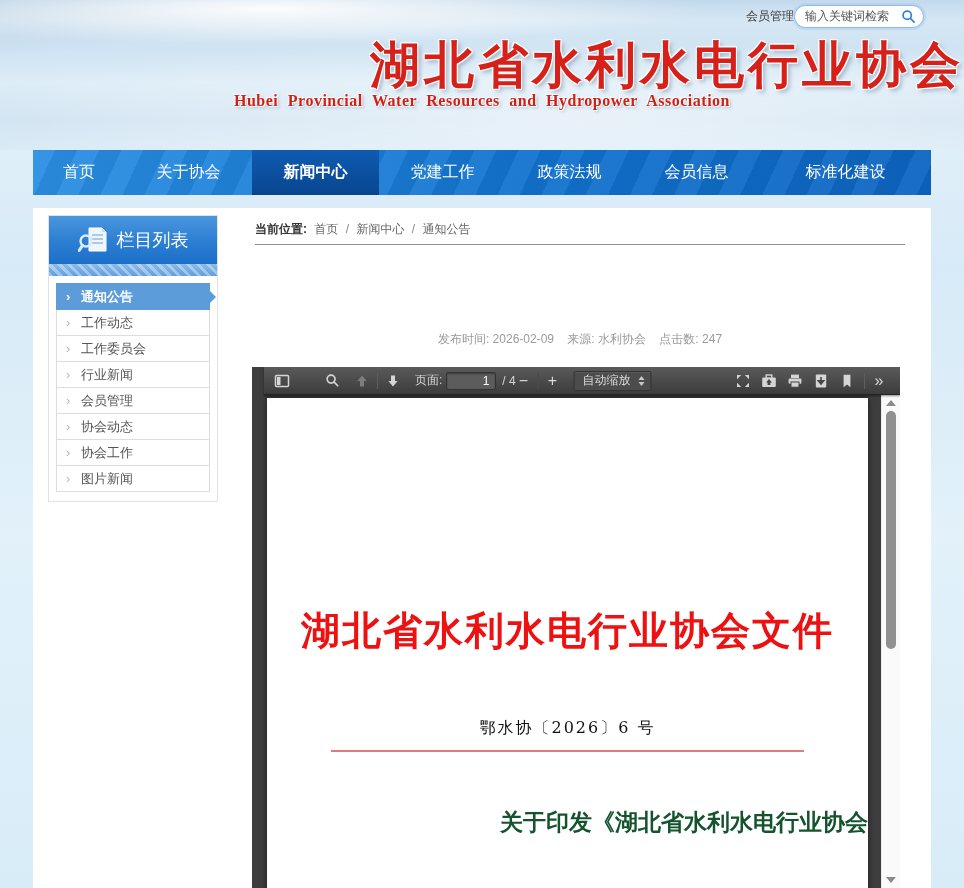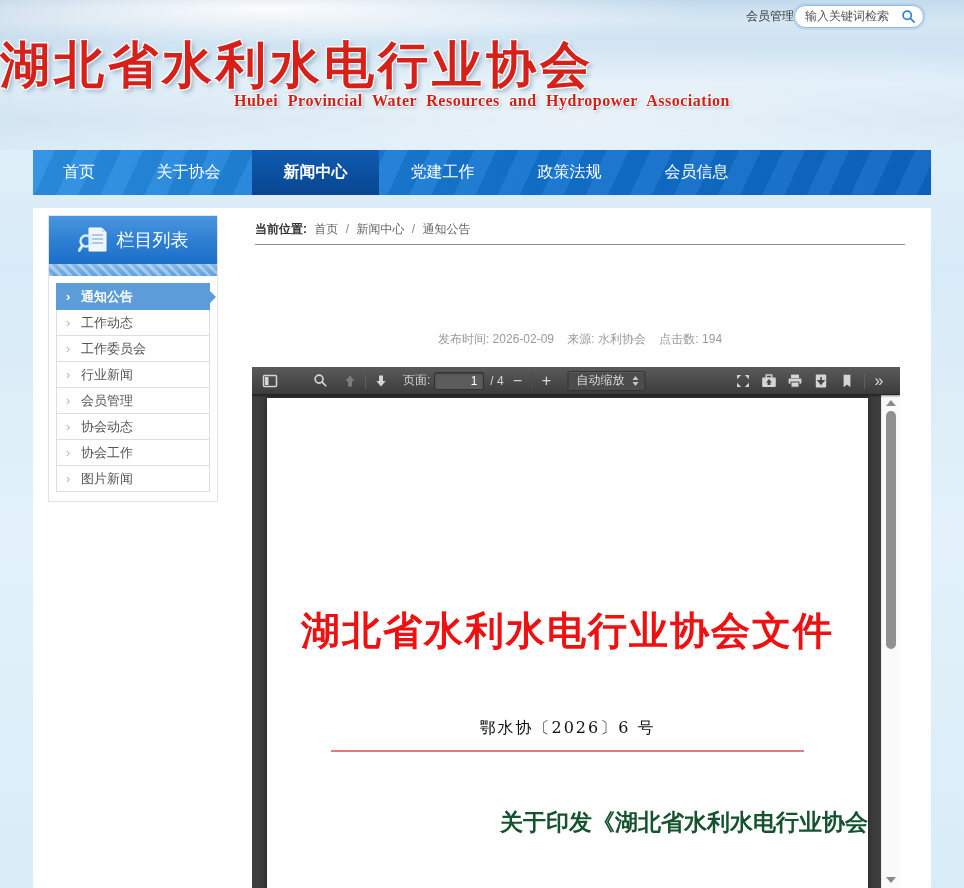--- a/index.html
+++ b/index.html
@@ -32,21 +32,21 @@
     padding: 0 7px 0 10px;
   }
   .search-box input {
     border: none; outline: none; background: transparent;
     flex: 1; width: 88px; font-size: 12px; color: #555;
     font-family: "Liberation Sans", "DejaVu Sans", sans-serif;
   }
   .search-box input::placeholder { color: #555; }
   .banner-title {
     position: absolute; top: 32px; left: 0; width: 100%;
-    text-align: left; font-size: 50px; font-weight: bold;
+    text-align: right; font-size: 50px; font-weight: bold;
     color: #d5211a; letter-spacing: 4px;
     text-shadow: 0 0 3px #fff, 1px 1px 0 #fff, -1px -1px 0 #fff,
                  1px -1px 0 #fff, -1px 1px 0 #fff, 3px 3px 4px rgba(110,135,160,.55);
     z-index: 3;
   }
   .banner-sub {
     position: absolute; top: 92px; left: 0; width: 100%;
     text-align: center; font-size: 16px; font-weight: bold;
     font-family: "Liberation Serif", "DejaVu Serif", serif;
     color: #ce2017; letter-spacing: .5px; word-spacing: 5px;
@@ -137,21 +137,21 @@
   }
   .article-meta {
     position: absolute; left: 222px; top: 123px; width: 650px;
     text-align: center; font-size: 12px; color: #9a9a9a;
   }
   .article-meta span { margin: 0 5px; }
 
   
   .pdf {
     position: absolute; left: 219px; top: 159px; width: 648px; height: 521px;
-    background: #3e3e3e; overflow: hidden;
+    background: #3e3e3e; overflow: hidden; padding-left: 12px;
   }
   .pdf-toolbar {
     position: relative; height: 28px; z-index: 3;
     background: linear-gradient(180deg, #5a5a5a, #3c3c3c);
     border-bottom: 1px solid #252525;
     box-shadow: 0 1px 2px rgba(0,0,0,.45);
     display: flex; align-items: center; padding: 0 6px;
     color: #d5d5d5;
   }
   .tb-btn {
@@ -246,20 +246,21 @@
   <div class="banner-sub">Hubei Provincial Water Resources and Hydropower Association</div>
 </div>
 
 <div class="nav">
   <div class="nav-item">首页</div>
   <div class="nav-item">关于协会</div>
   <div class="nav-item active">新闻中心</div>
   <div class="nav-item">党建工作</div>
   <div class="nav-item">政策法规</div>
   <div class="nav-item">会员信息</div>
+  <div class="nav-item">标准化建设</div>
 </div>
 
 <div class="wrapper">
 
   <div class="sidebar">
     <div class="sidebar-header">
       <span style="display:flex;">
         <svg width="30" height="28" viewBox="0 0 30 28">
           <path d="M11 2 h13 l4 4 v19 h-17 z" fill="#eef5fc" stroke="#ffffff" stroke-width="1"></path>
           <path d="M24 2 l4 4 h-4 z" fill="#c9ddf2"></path>
@@ -315,21 +316,21 @@
     <span class="sep">/</span>
     <a>新闻中心</a>
     <span class="sep">/</span>
     <a>通知公告</a>
   </div>
   <div class="bc-rule"></div>
 
   <div class="article-meta">
     <span>发布时间: 2026-02-09</span>
     <span>来源: 水利协会</span>
-    <span>点击数: 194</span>
+    <span>点击数: 247</span>
   </div>
 
   <div class="pdf">
     <div class="pdf-toolbar">
       <div class="tb-btn">
         <span style="display:flex;">
           <svg width="16" height="16" viewBox="0 0 16 16">
             <rect x="1.5" y="2.5" width="13" height="11" rx="1" fill="none" stroke="#d5d5d5" stroke-width="1.5"></rect>
             <rect x="3" y="4" width="3.5" height="8" fill="#d5d5d5"></rect>
           </svg>

